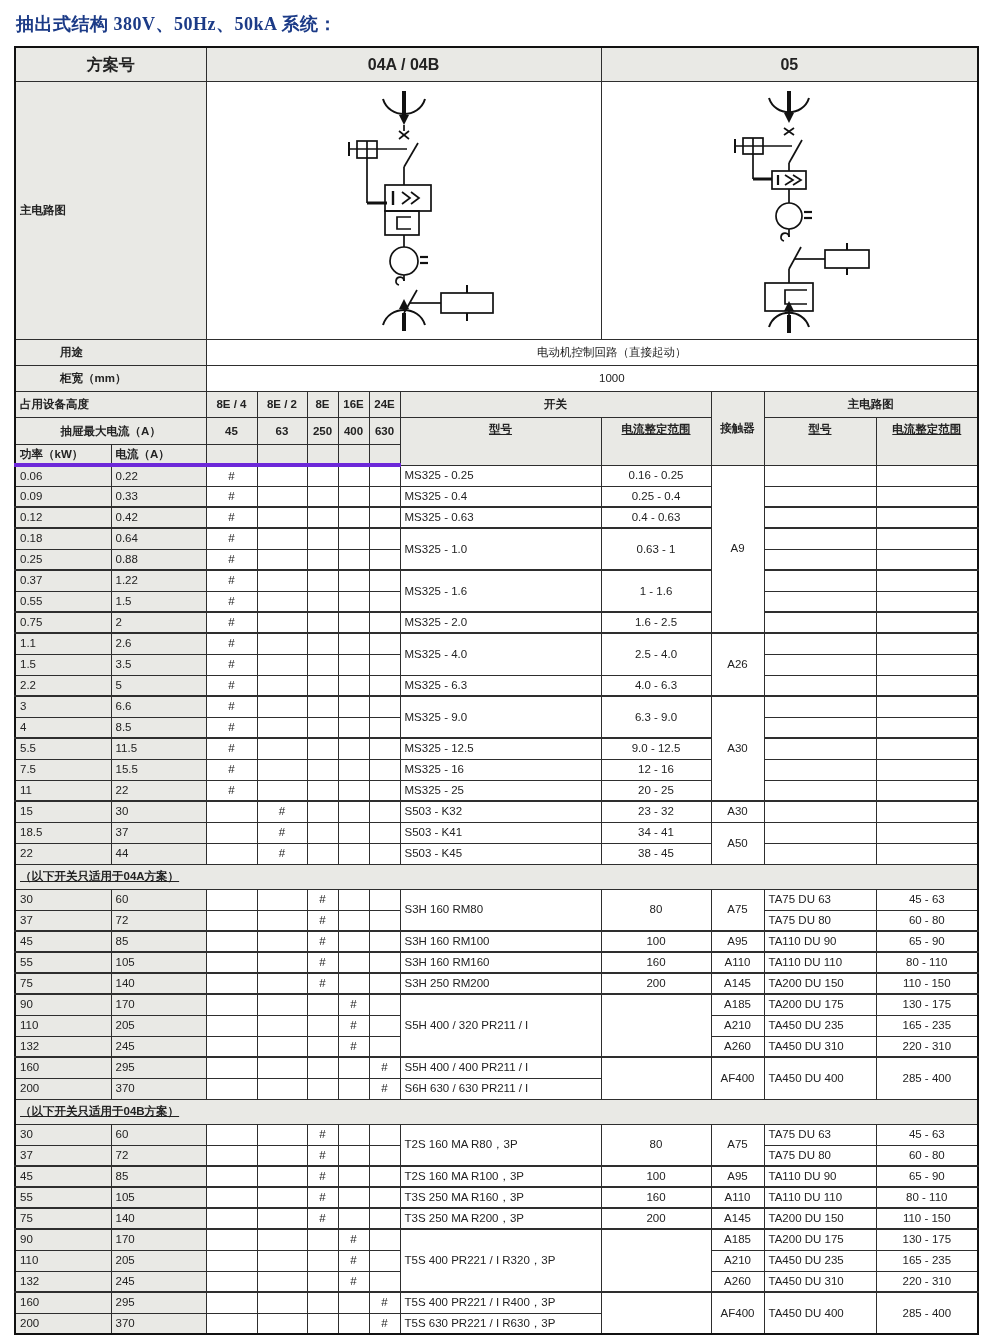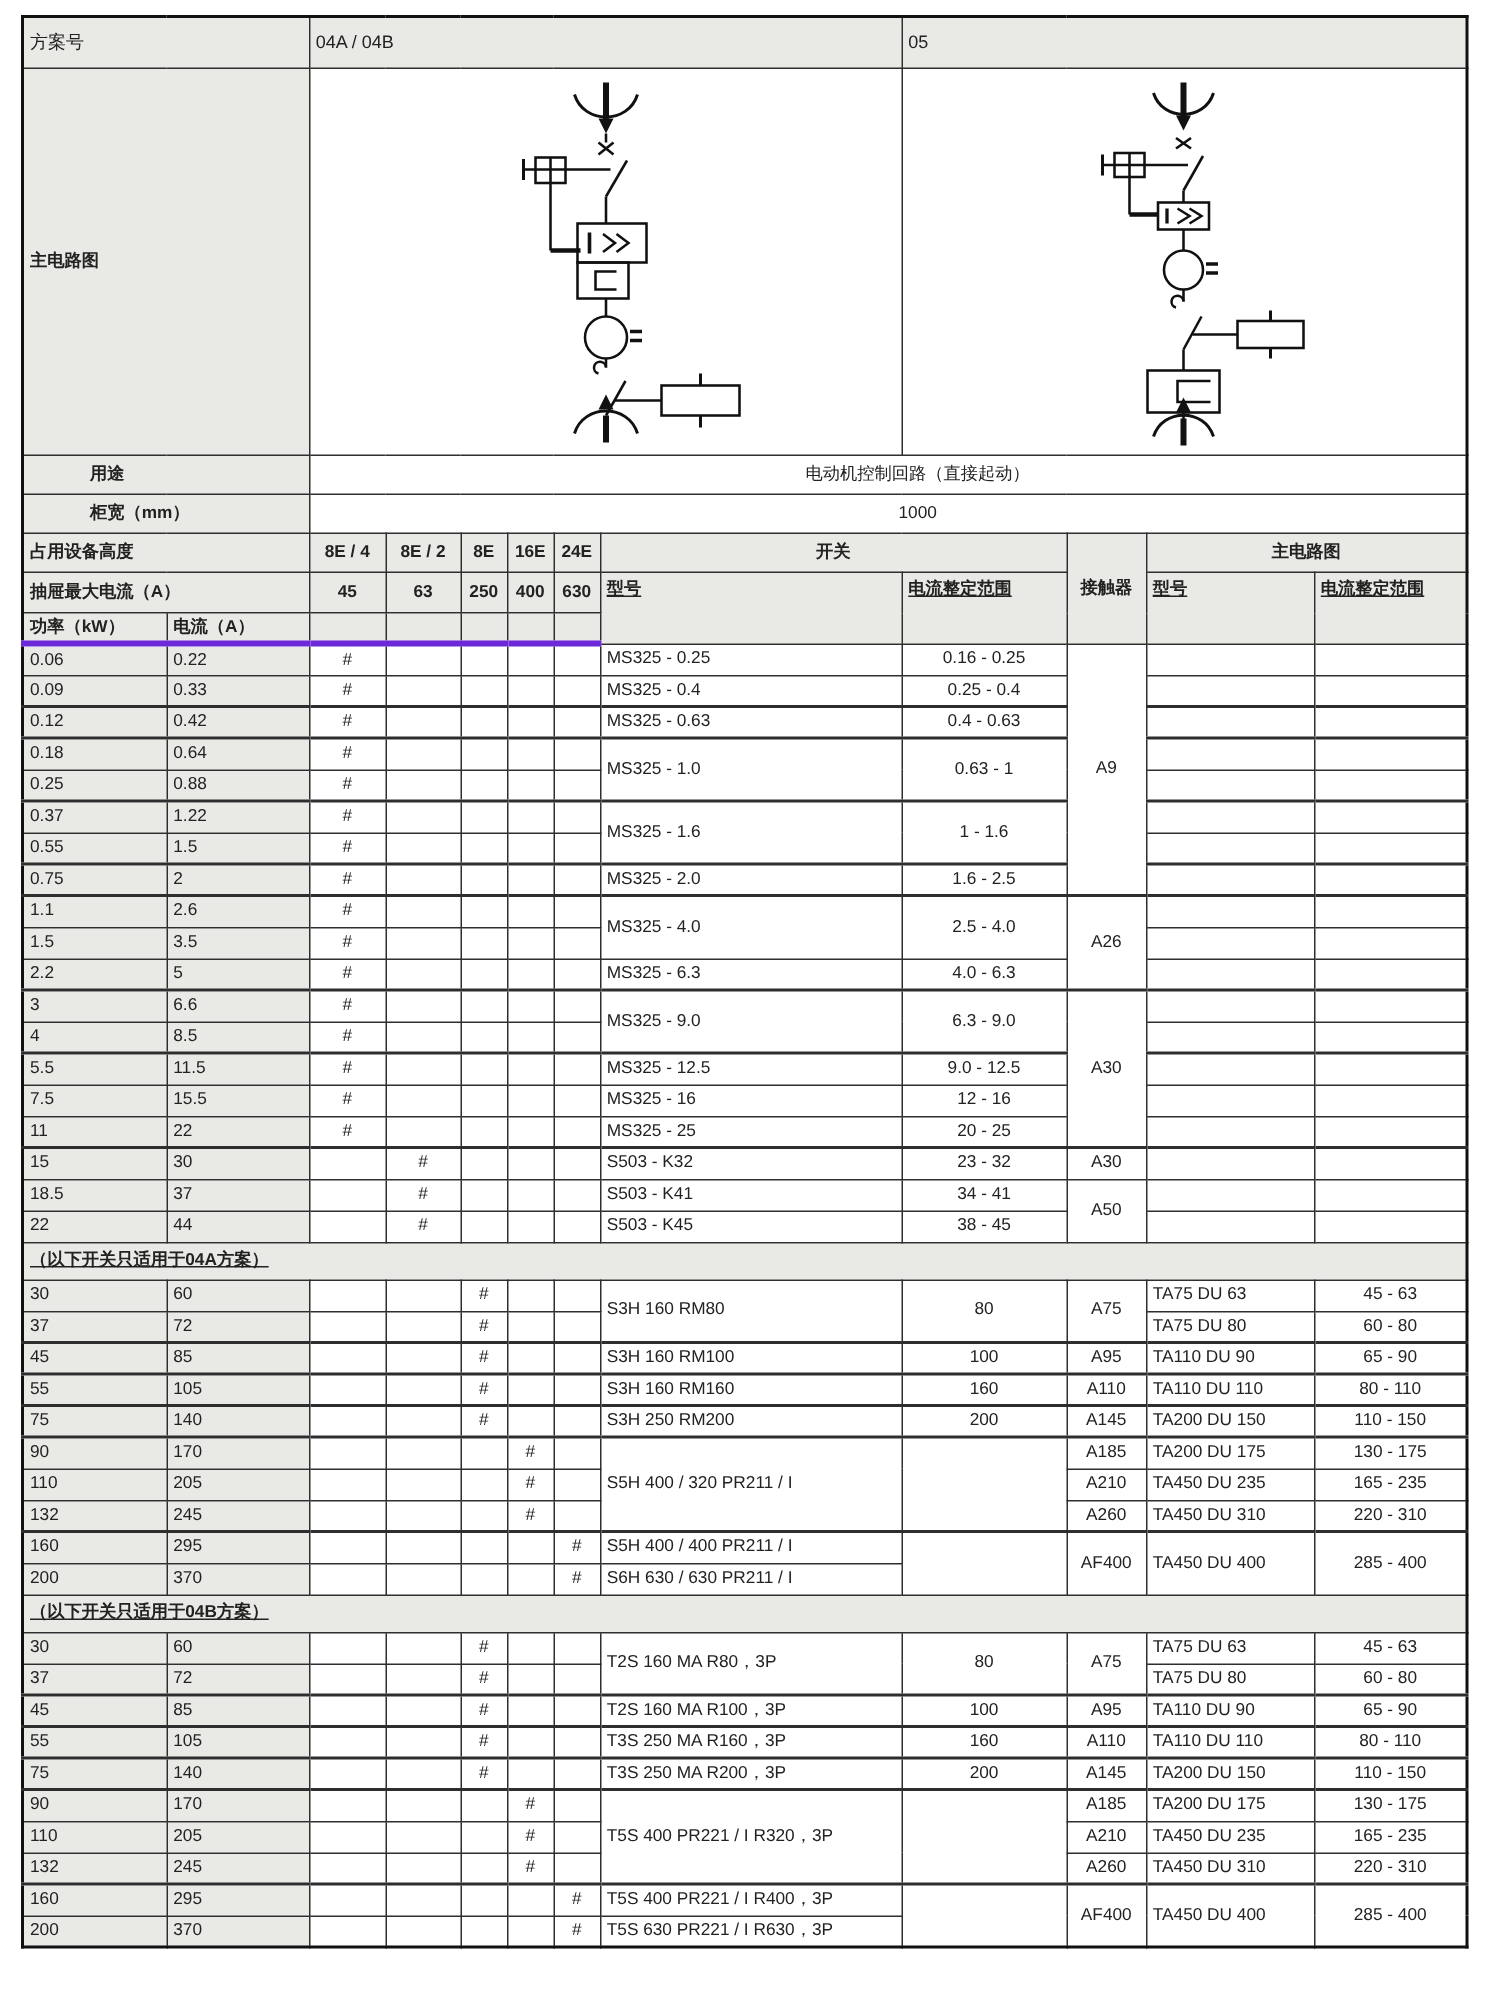--- a/index.html
+++ b/index.html
@@ -18,52 +18,53 @@
     border-collapse:collapse;table-layout:fixed;width:963px;
     border:2.5px solid #111;
   }
   table.spec td{
     border:1px solid #2e2e2e;
     font-size:11.5px;line-height:1.1;
     padding:1px 4px;vertical-align:middle;
     overflow:hidden;white-space:nowrap;
   }
   
-  tr.scheme-row td{height:31px;text-align:left;font-weight:400;font-size:12px;}
+  tr.scheme-row td{height:31px;text-align:center;font-weight:700;font-size:16px;}
   tr.diagram-row td{height:255px;}
   tr.info-row td{height:23px;padding-left:44px;}
   tr.hdr td{font-weight:600;}
   td.glabel{background:#e9e9e5;text-align:left;padding-left:8px;font-weight:600;}
   td.gcenter{background:#e9e9e5;text-align:center;font-weight:600;}
   td.gleft{background:#e9e9e5;text-align:left;padding-left:5px;font-weight:600;text-decoration:underline;}
   td.white-center{background:#fff;text-align:center;}
   td.diagram-cell{background:#fff;text-align:center;vertical-align:middle;padding:0;}
   td.contactor-hd{background:#e9e9e5;text-align:center;font-weight:600;vertical-align:top;padding-top:5px;}
   tr.r-use td.val{text-align:center;}
   tr.hdr-heights td{height:23px;}
-  tr.hdr-amps td{height:24px;}
+  tr.hdr-amps td{height:24px;text-align:center;}
   tr.hdr-pc td{height:16px;}
   
   td.rating-cell{background:#e9e9e5;text-align:left;padding-left:10px;}
   td.cell-center{text-align:center;}
   td.cell-model{text-align:left;padding-left:5px;}
   td.cell-empty{background:#fff;}
   td.cell-sep{
     background:#e9e9e5;text-align:left;font-weight:600;
     height:22px;border-top:2.5px solid #111;border-bottom:2.5px solid #111;text-decoration:underline;
   }
   tbody tr{height:21px;}
   tbody tr.tt td{border-top-width:2px;}
   thead tr.hdr-pc td{border-bottom:4px solid #6d28d9;}
   svg.circ{display:block;margin:0 auto;}
 </style>
 </head>
 <body>
 
 <div class="page">
+  <div class="title">抽出式结构 380V、50Hz、50kA 系统：</div>
 
   <table class="spec">
     <colgroup>
       <col style="width:96px">
         <col style="width:95px">
       <col style="width:51px">
         <col style="width:50px">
       <col style="width:31px">
         <col style="width:31px">
         <col style="width:31px">

